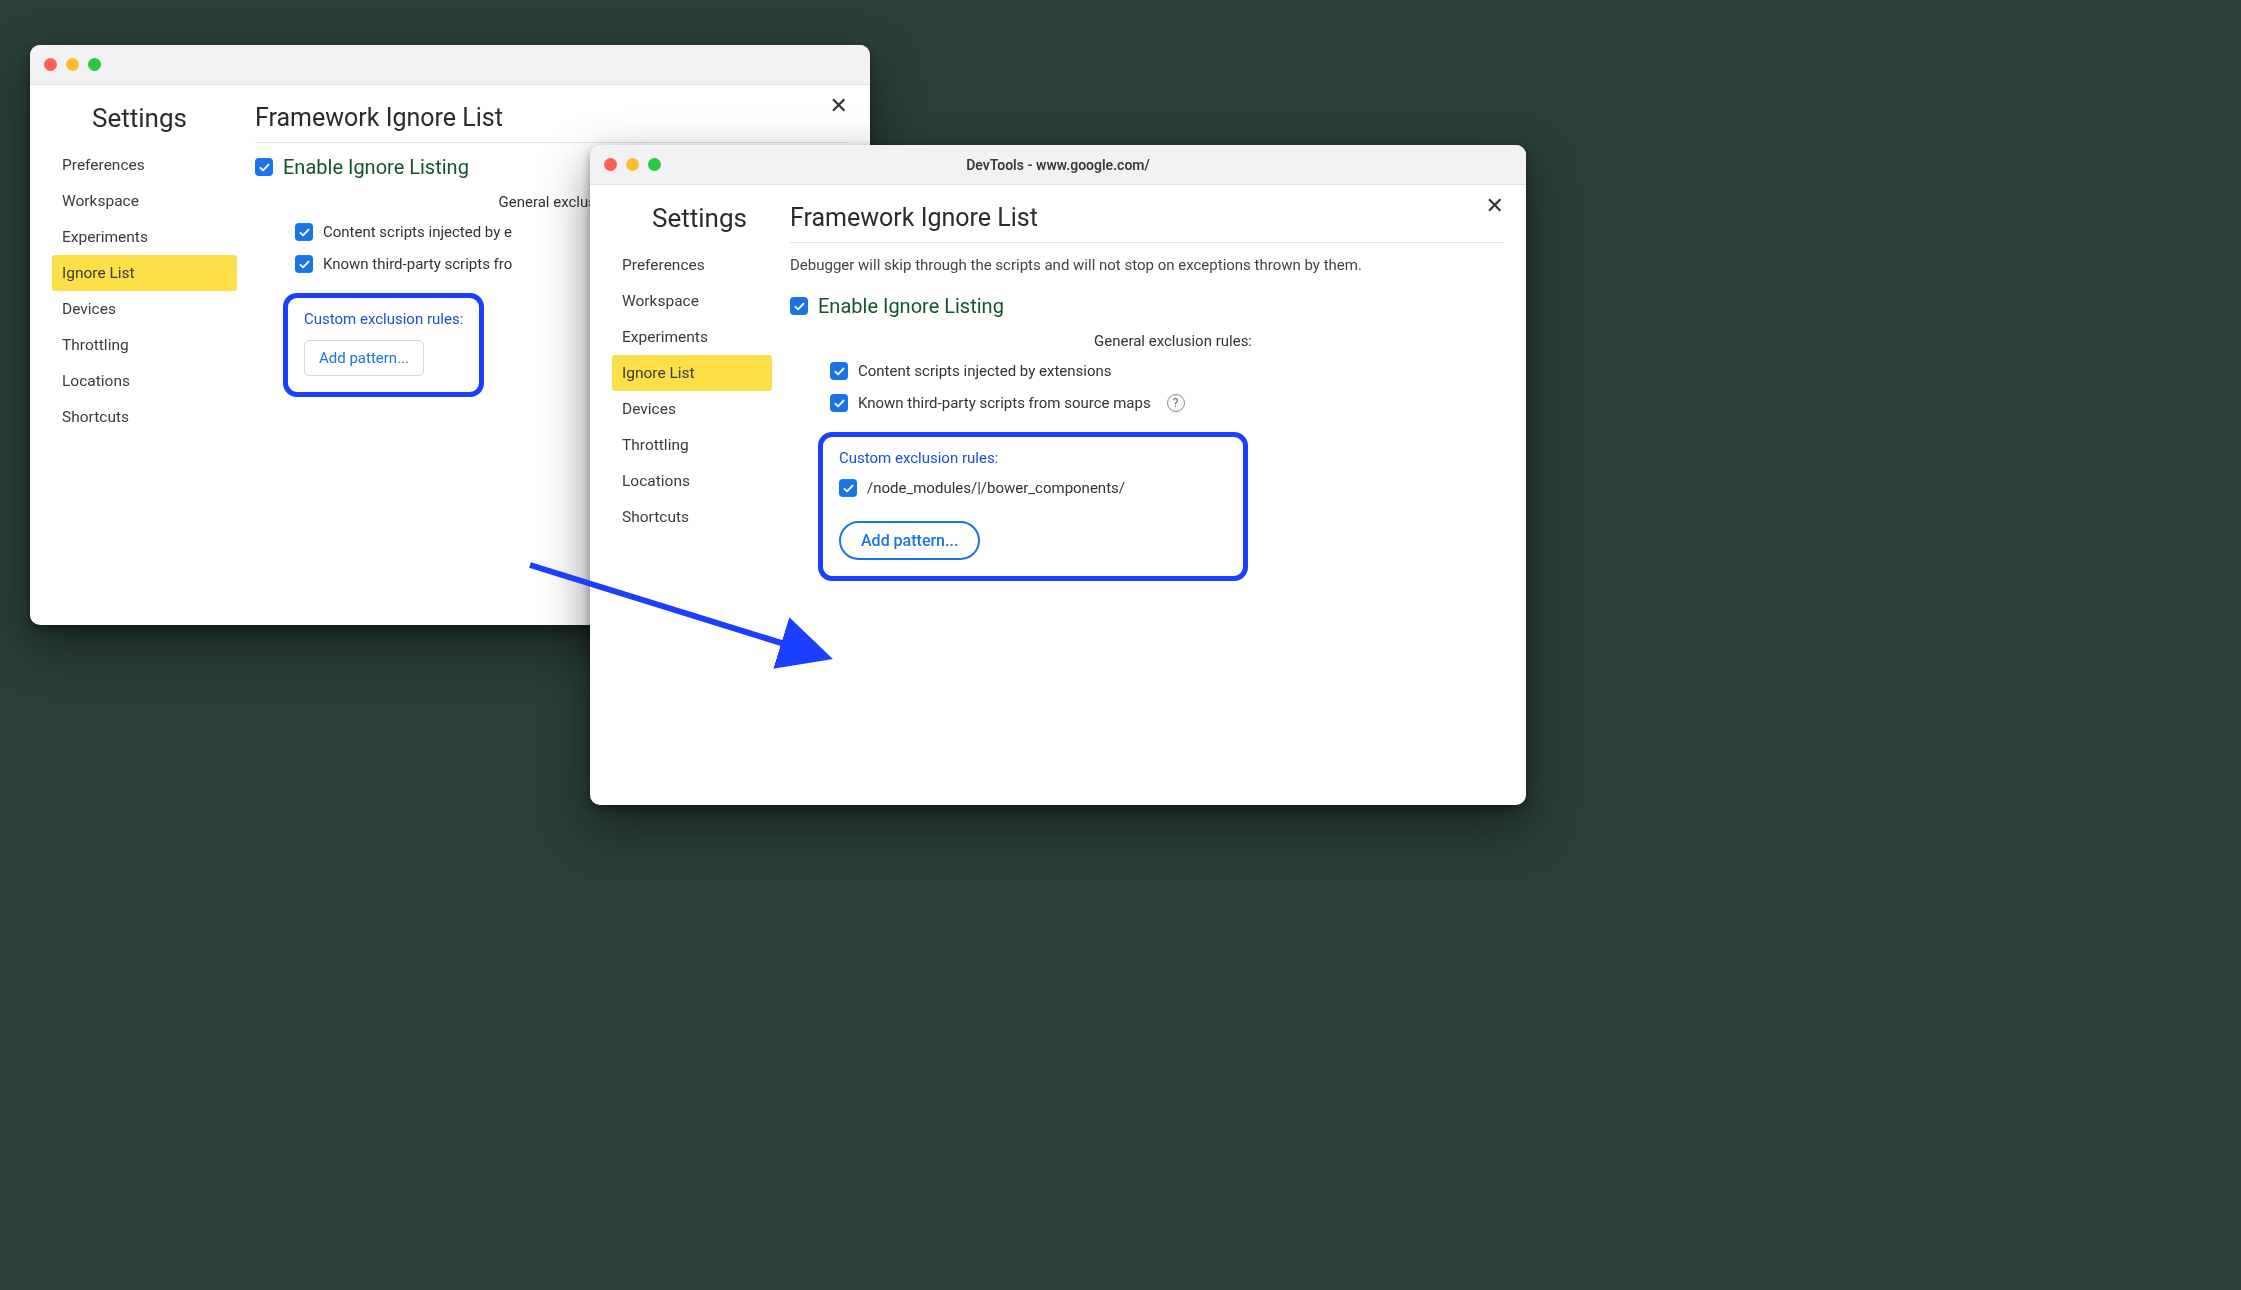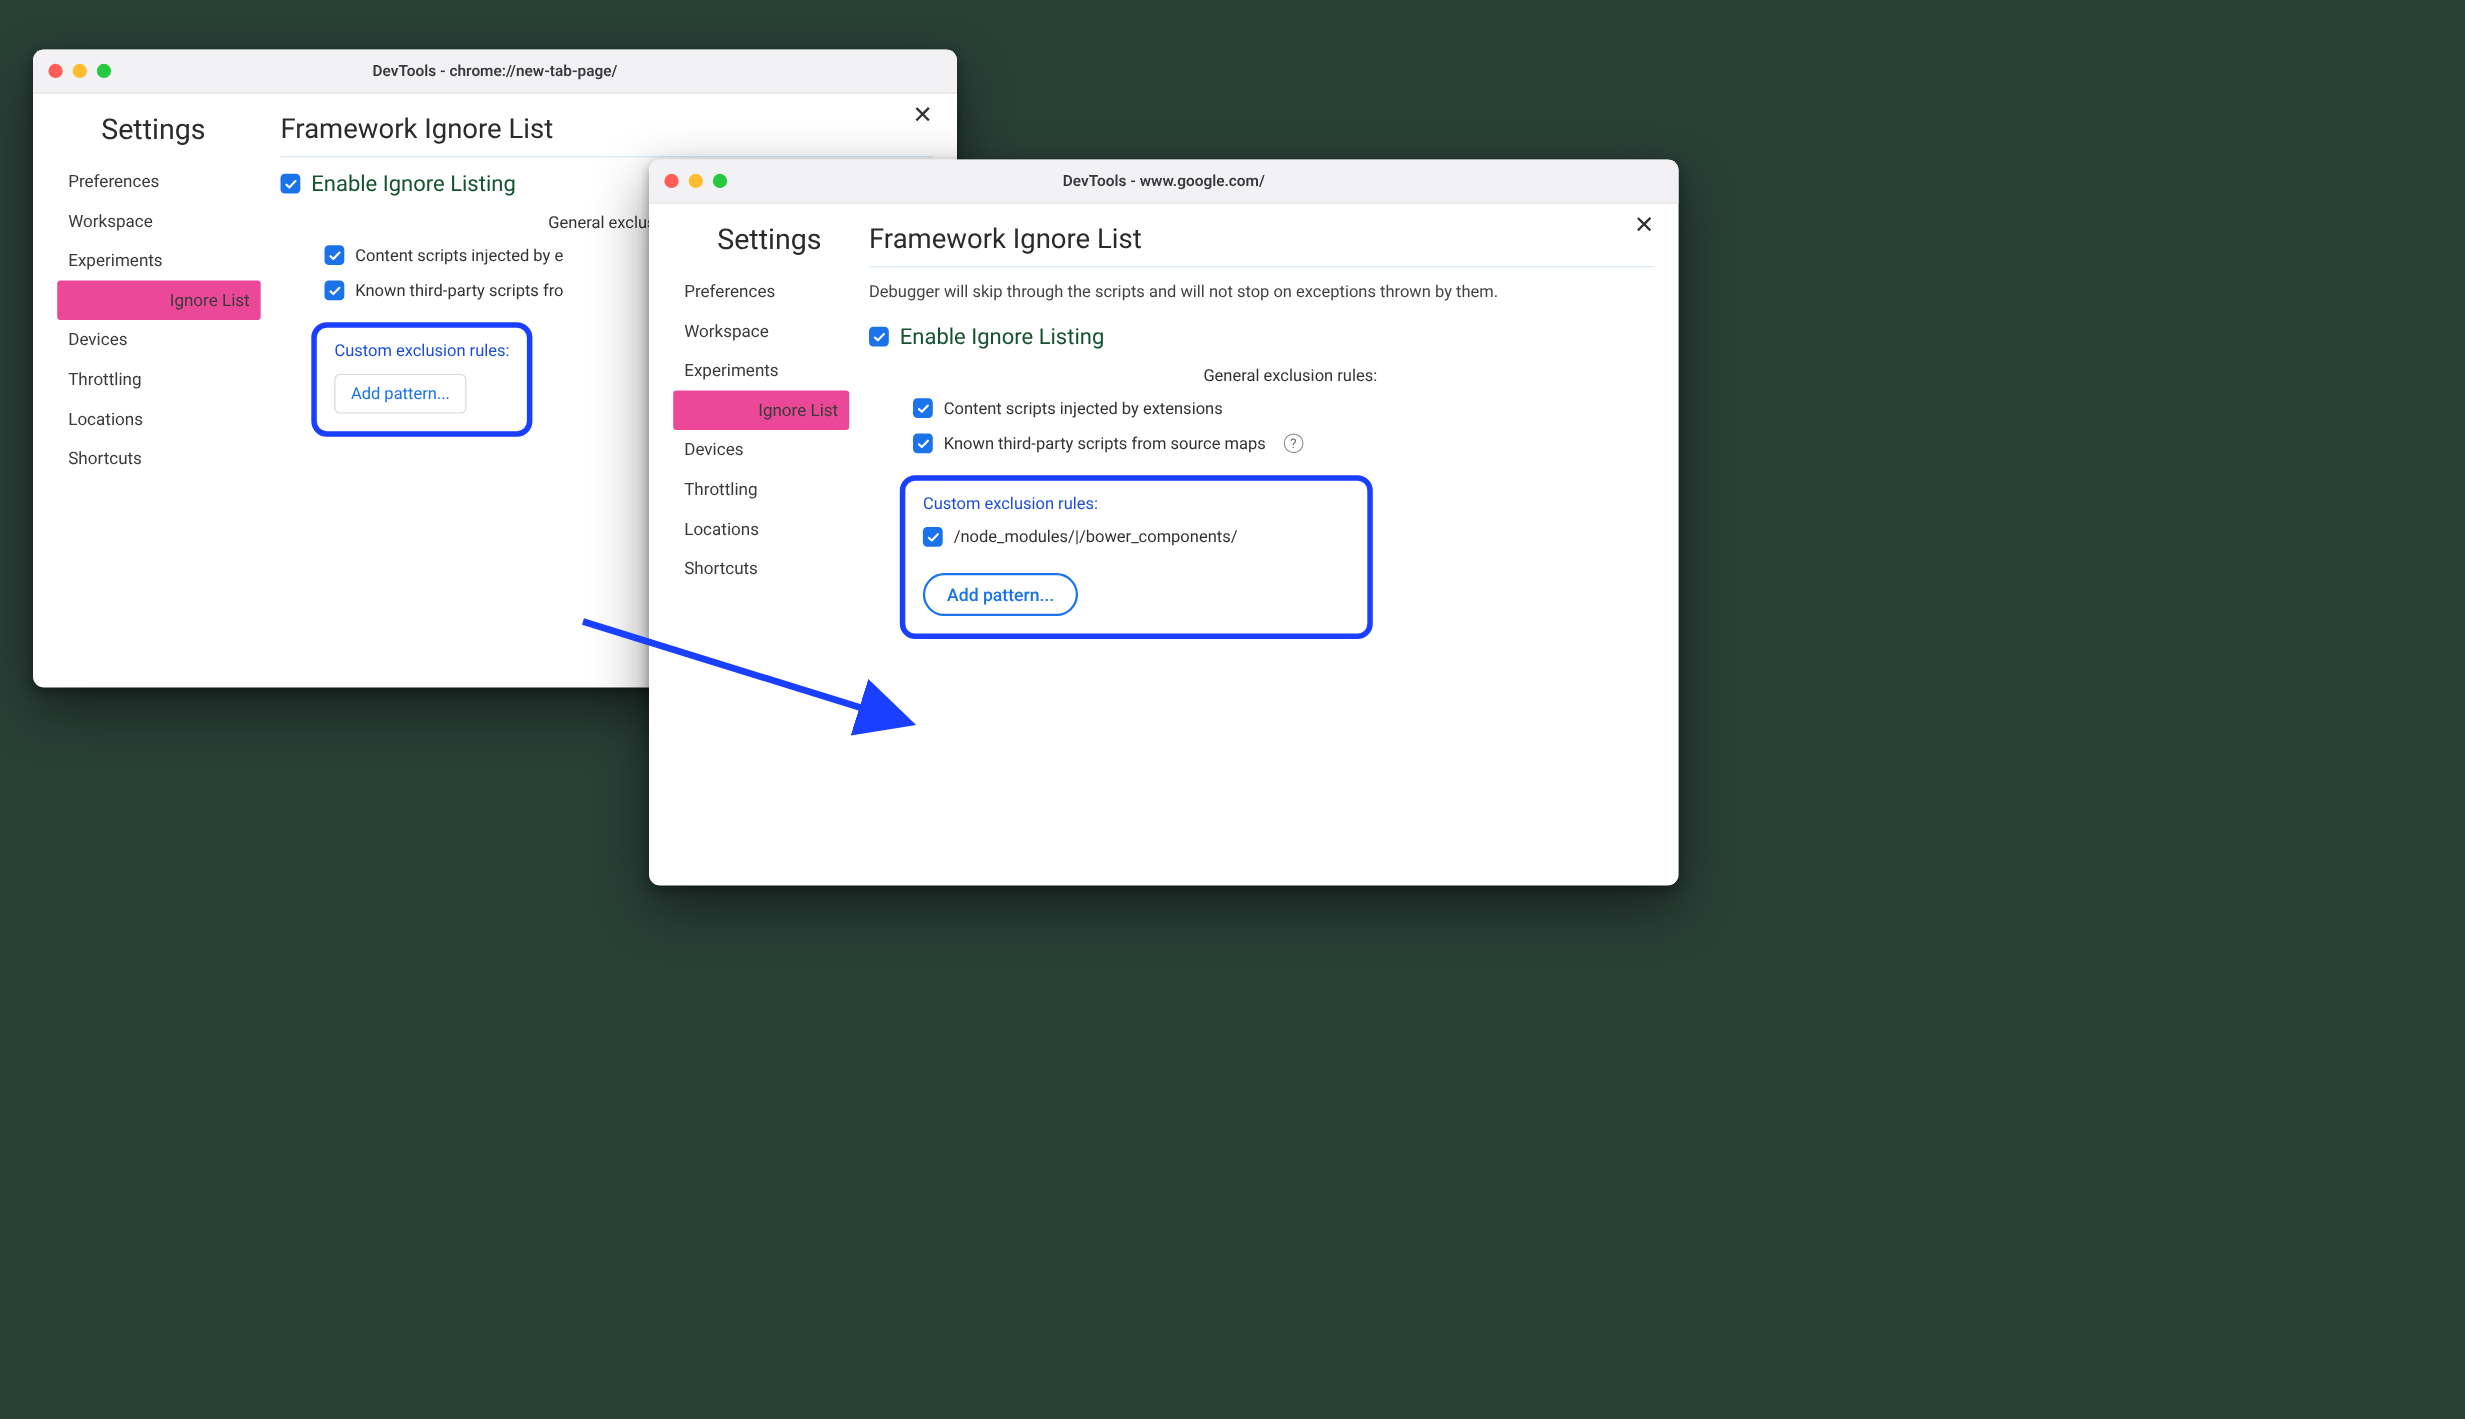--- a/index.html
+++ b/index.html
@@ -78,21 +78,21 @@
     padding-left: 4px;
     margin-left: 36px;
   }
   .side-item {
     font-size: 15.5px;
     color: #3b3b3b;
     padding: 9px 10px;
     border-radius: 3px;
     cursor: pointer;
   }
-  .side-item.active { background: #ec4899; text-align: right; }
+  .side-item.active { background: #fde047; }
 
   .main { flex: 1; padding-left: 18px; min-width: 0; }
   .main-title {
     font-size: 25px;
     font-weight: 400;
     color: #2b2b2b;
     margin-bottom: 10px;
   }
   .rule { border: none; border-top: 1px solid #d5e7f6; margin-bottom: 12px; }
   .desc { font-size: 15px; color: #444; line-height: 1.4; margin-bottom: 18px; }
@@ -164,21 +164,20 @@
 
 <div class="stage">
 
   <div class="window back">
     <div class="titlebar">
       <div class="traffic">
         <span class="dot red"></span>
         <span class="dot yellow"></span>
         <span class="dot green"></span>
       </div>
-      <div class="title-text">DevTools - chrome://new-tab-page/</div>
     </div>
     <div class="content">
       <span class="close-x">✕</span>
 
       <div class="sidebar">
         <div class="sidebar-title">Settings</div>
         <div class="side-item">Preferences</div>
         <div class="side-item">Workspace</div>
         <div class="side-item">Experiments</div>
         <div class="side-item active">Ignore List</div>

